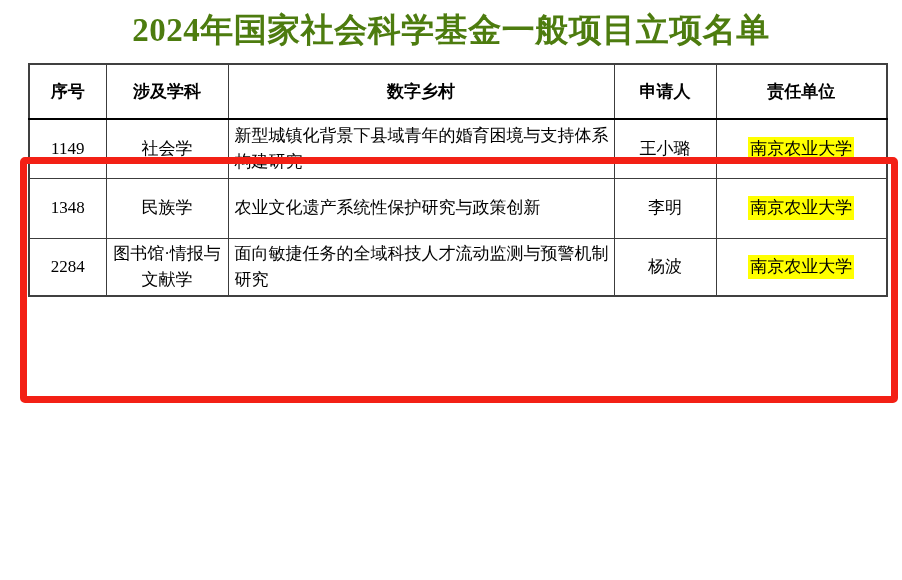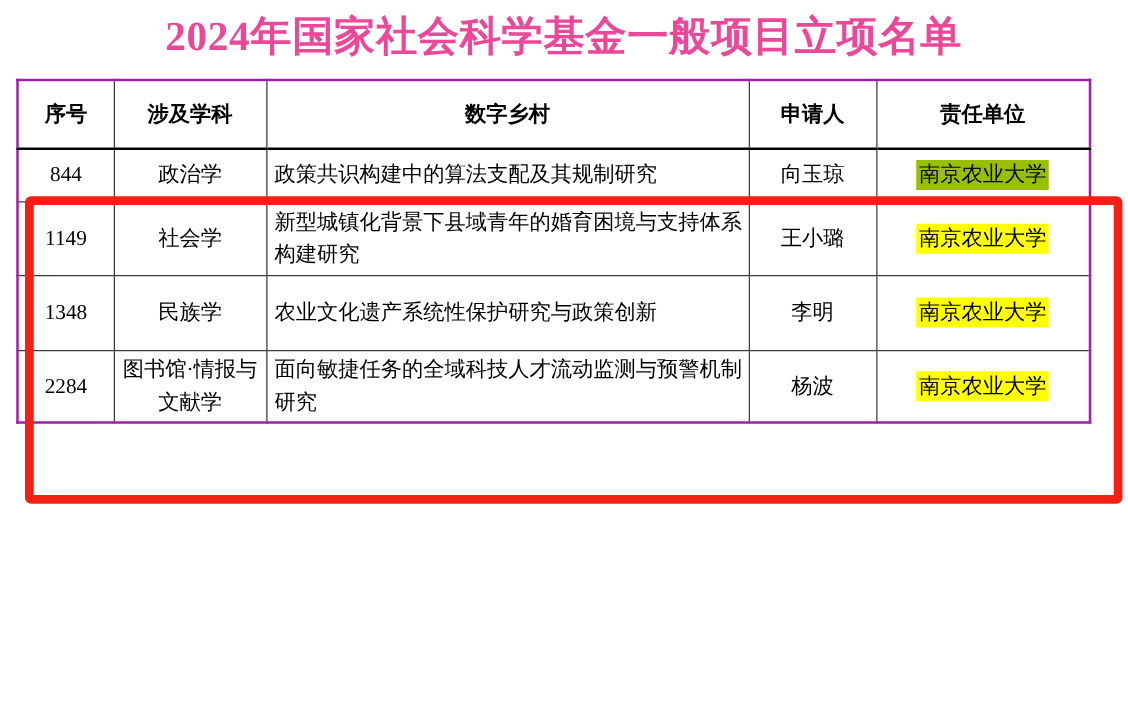--- a/index.html
+++ b/index.html
@@ -17,29 +17,29 @@
   }
   .title {
     margin: 0;
     padding-top: 8px;
     height: 55px;
     text-align: center;
     font-family: "Liberation Serif", serif;
     font-weight: bold;
     font-size: 33px;
     line-height: 44px;
-    color: #ec4899;
+    color: #4d7c0f;
     letter-spacing: 0.5px;
   }
   table.grant-table {
     border-collapse: collapse;
     table-layout: fixed;
-    margin-left: 13px;
+    margin-left: 28px;
     width: 858px;
-    border: 2px solid #a21caf;
+    border: 2px solid #404040;
   }
   .grant-table th, .grant-table td {
     border: 1px solid #3c3c3c;
     vertical-align: middle;
     text-align: center;
     padding: 2px 3px;
     box-sizing: border-box;
     overflow: hidden;
   }
   .grant-table thead tr { height: 55px; }
@@ -100,27 +100,20 @@
   <thead>
     <tr>
       <th>序号</th>
       <th>涉及学科</th>
       <th>数字乡村</th>
       <th>申请人</th>
       <th>责任单位</th>
     </tr>
   </thead>
   <tbody>
-    <tr class="rh-42">
-      <td class="c-serial">844</td>
-      <td class="c-disc">政治学</td>
-      <td class="c-proj">政策共识构建中的算法支配及其规制研究</td>
-      <td class="c-app">向玉琼</td>
-      <td class="c-unit"><span class="hl hl-green">南京农业大学</span></td>
-    </tr>
     <tr class="rh-59">
       <td class="c-serial">1149</td>
       <td class="c-disc">社会学</td>
       <td class="c-proj">新型城镇化背景下县域青年的婚育困境与支持体系构建研究</td>
       <td class="c-app">王小璐</td>
       <td class="c-unit"><span class="hl hl-yellow">南京农业大学</span></td>
     </tr>
     <tr class="rh-60">
       <td class="c-serial">1348</td>
       <td class="c-disc">民族学</td>

